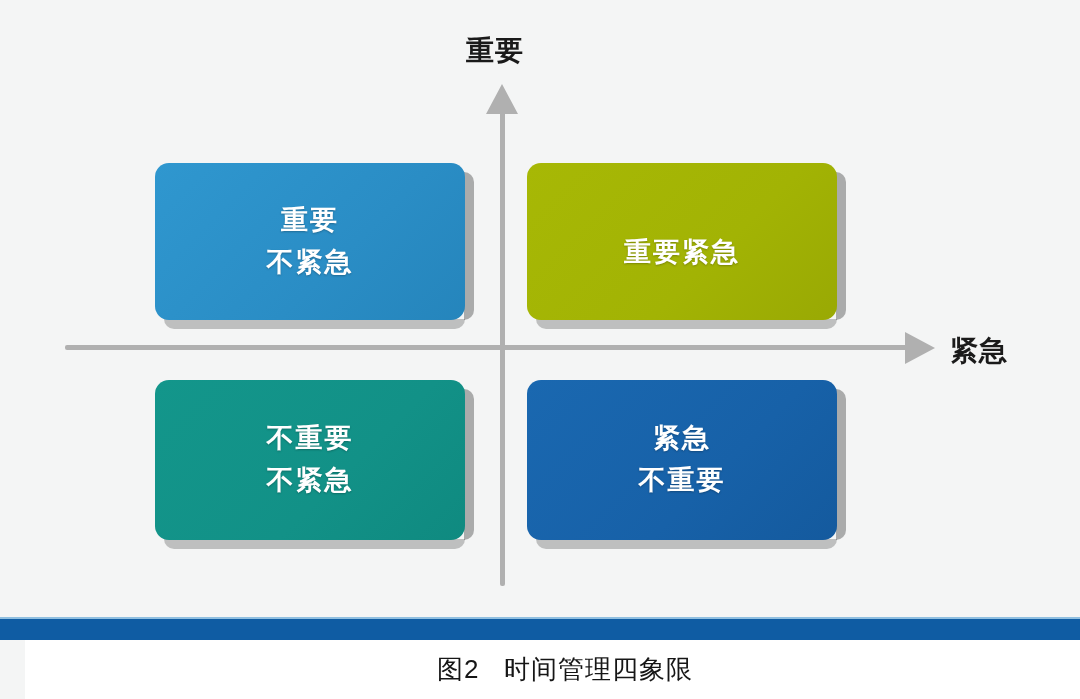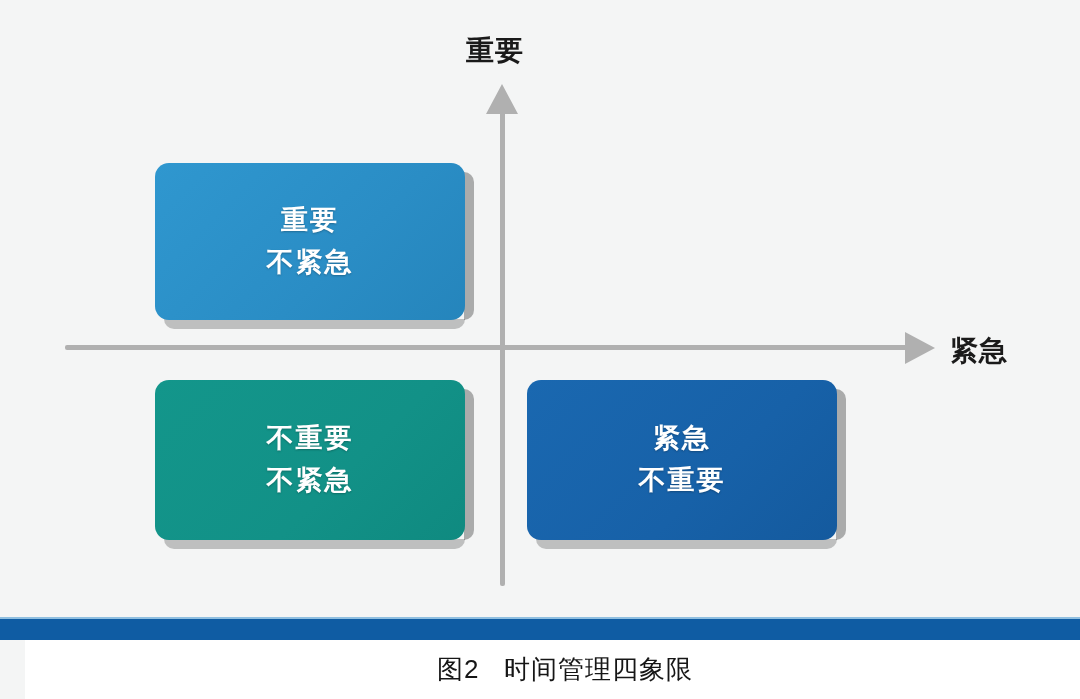--- a/index.html
+++ b/index.html
@@ -184,20 +184,25 @@
   <div class="axis-label axis-label-y">重要</div>
   <div class="axis-label axis-label-x">紧急</div>
 
   <div class="quad" id="quad-important-not-urgent">
     <div class="stack">
       <span class="line">重要</span>
       <span class="line">不紧急</span>
     </div>
   </div>
 
+  <div class="quad" id="quad-important-urgent">
+    <div class="stack">
+      <span class="line">重要紧急</span>
+    </div>
+  </div>
 
   <div class="quad" id="quad-not-important-not-urgent">
     <div class="stack">
       <span class="line">不重要</span>
       <span class="line">不紧急</span>
     </div>
   </div>
 
   <div class="quad" id="quad-urgent-not-important">
     <div class="stack">

